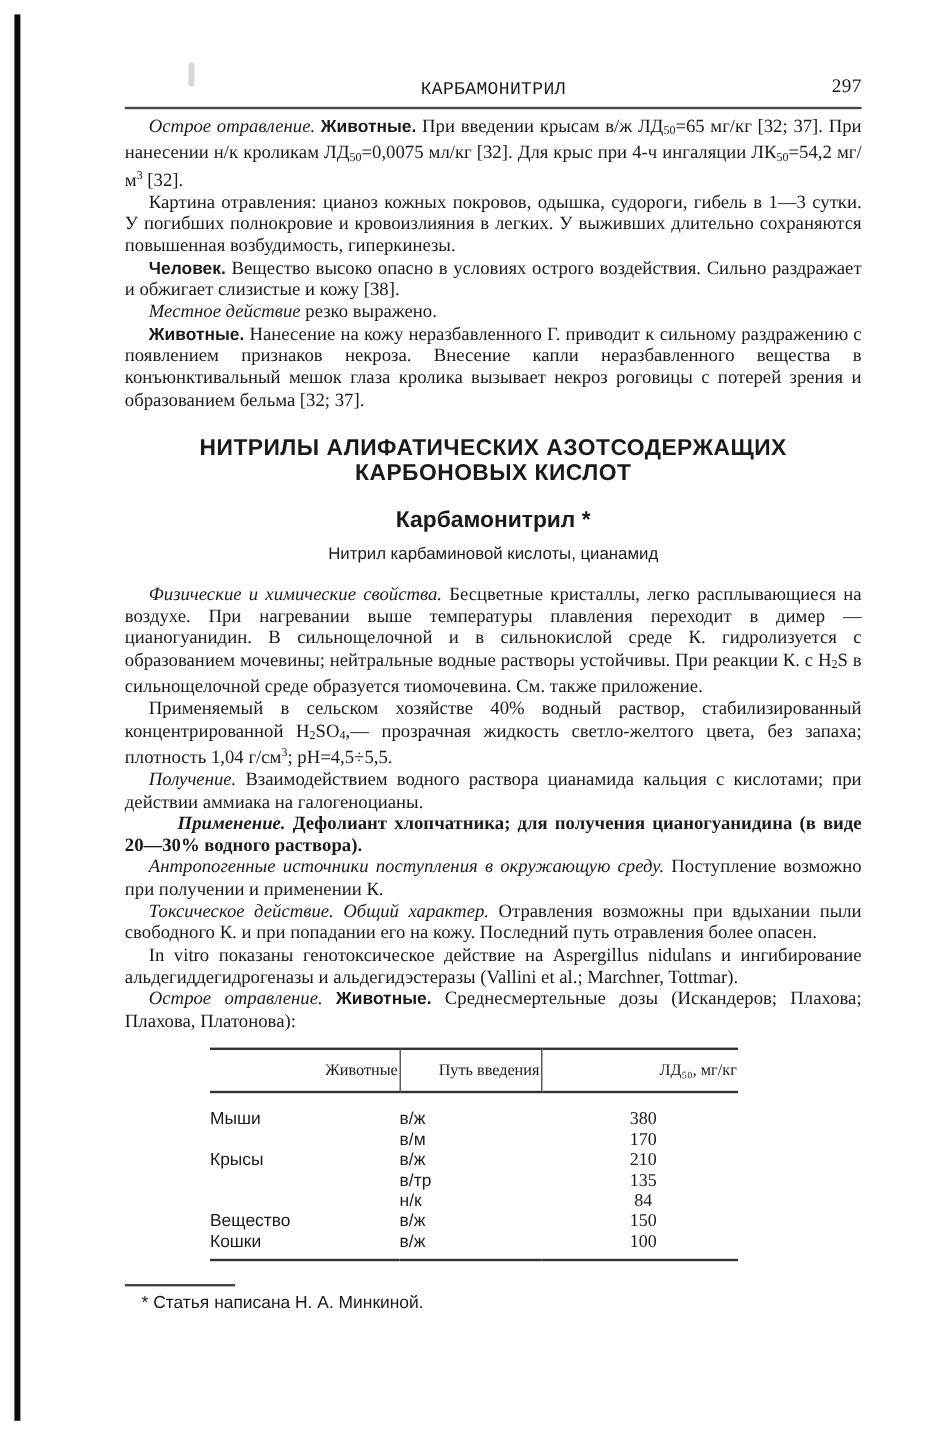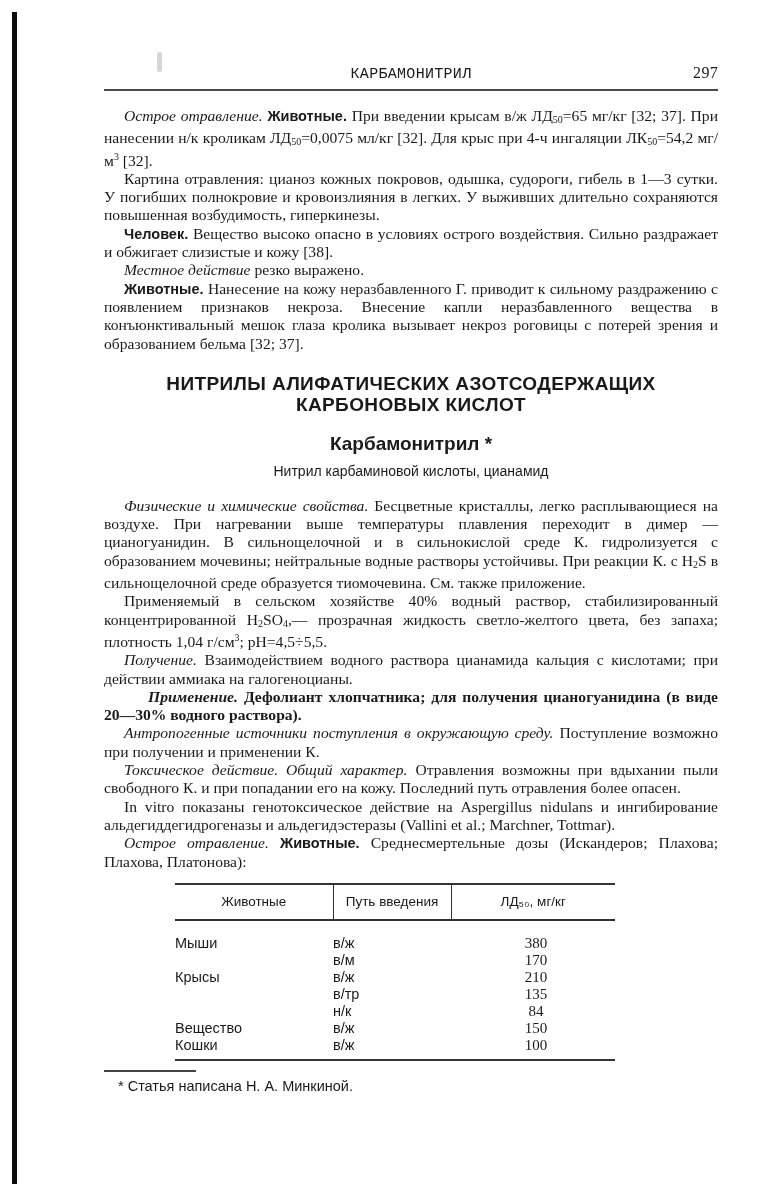--- a/index.html
+++ b/index.html
@@ -5,35 +5,35 @@
   html, body { margin: 0; padding: 0; background: #ffffff; }
   body { width: 777px; height: 1196px; position: relative; overflow: hidden;
          font-family: "Liberation Serif", serif; color: #1a1a1a; }
   .scan-edge { position: absolute; left: 12px; top: 12px; width: 5px; height: 1172px; background: #0c0c0c; }
   .smudge { position: absolute; left: 157px; top: 52px; width: 5px; height: 20px; background: #bbb; border-radius: 3px; opacity: .6; }
   .page { position: absolute; left: 104px; top: 60px; width: 614px; }
   .running-head { position: relative; height: 26px; font-size: 15px; letter-spacing: .3px; }
   .running-head .title { position: absolute; left: 0; right: 0; text-align: center; top: 6px; font-family: Liberation Mono, monospace; }
   .running-head .pageno { position: absolute; right: 0; top: 4px; font-size: 16px; }
   .head-rule { height: 2px; background: #4a4a4a; margin-top: 3px; }
-  .body { font-size: 15.6px; line-height: 18.3px; text-align: justify; margin-top: 16px; }
+  .body { font-size: 15.6px; line-height: 18.3px; text-align: justify; margin-top: 6px; }
   .body p { margin: 0; text-indent: 20px; }
   .body p.indent2 { text-indent: 44px; font-weight: bold; }
   i { font-style: italic; }
   b { font-weight: bold; font-family: "Liberation Sans", sans-serif; font-size: 14.5px; }
   sub { font-size: 10px; vertical-align: -2px; }
   sup { font-size: 10px; vertical-align: 6px; line-height: 0; }
   .section-heading { text-align: center; font-family: "Liberation Sans", sans-serif; font-weight: bold;
                      font-size: 19px; line-height: 21px; margin-top: 20px; letter-spacing: .4px; }
   .article-title { text-align: center; font-family: "Liberation Sans", sans-serif; font-weight: bold;
                    font-size: 19px; margin-top: 18px; }
   .article-subtitle { text-align: center; font-family: "Liberation Sans", sans-serif; font-size: 14px; margin-top: 8px; margin-bottom: 18px; }
   table.lds { border-collapse: collapse; margin: 12px 0 0 71px; width: 440px; font-size: 15px; }
-  table.lds th { font-family: Liberation Sans, sans-serif; font-weight: normal; font-size: 13.5px;
-                 border-top: 2px solid #333; border-bottom: 2px solid #333; height: 32px; }
+  table.lds th { font-family: Liberation Serif, serif; font-weight: normal; font-size: 13.5px;
+                 border-top: 2px solid #333; border-bottom: 2px solid #333; height: 32px; text-align: right; }
   table.lds th + th { border-left: 1.5px solid #333; }
   table.lds td { line-height: 17px; padding: 0; }
   table.lds tr.first td { padding-top: 14px; }
   table.lds tr.last td { padding-bottom: 5px; border-bottom: 2px solid #333; }
   td.animal { text-align: left; width: 158px; font-family: "Liberation Sans", sans-serif; font-size: 14.5px; }
   td.route { text-align: left; width: 118px; font-family: Liberation Sans, sans-serif; font-size: 14.5px; }
   td.dose { text-align: center; padding-left: 6px !important; }
   .footnote-rule { position: absolute; left: 104px; top: 1070px; width: 92px; height: 1.5px; background: #444; }
   .footnote { position: absolute; left: 118px; top: 1078px; font-family: "Liberation Sans", sans-serif; font-size: 14.5px; }
 </style>

